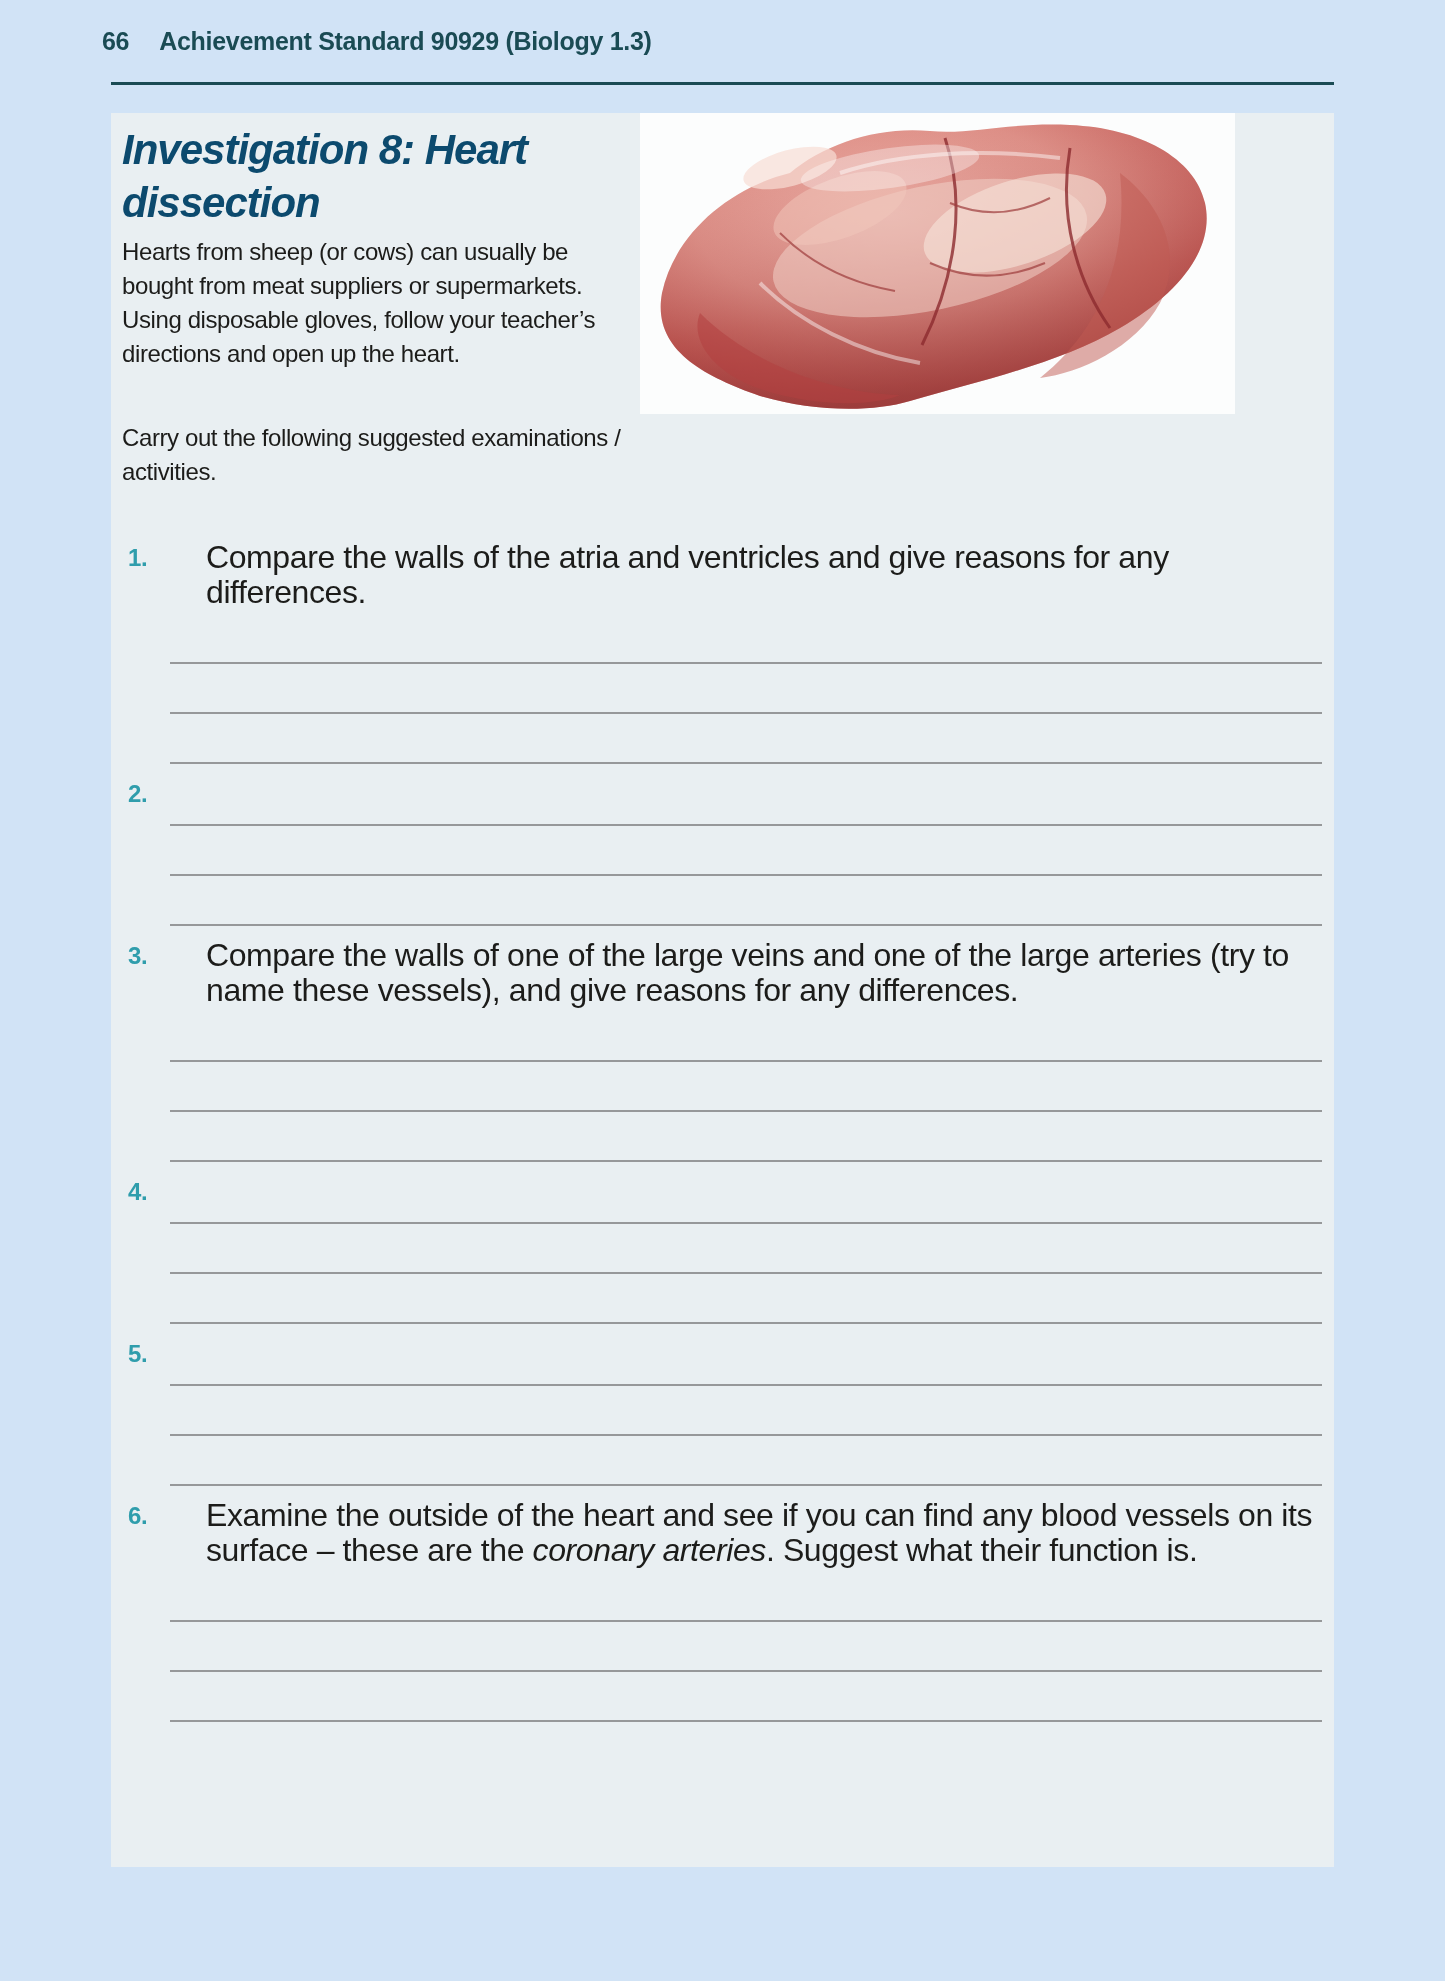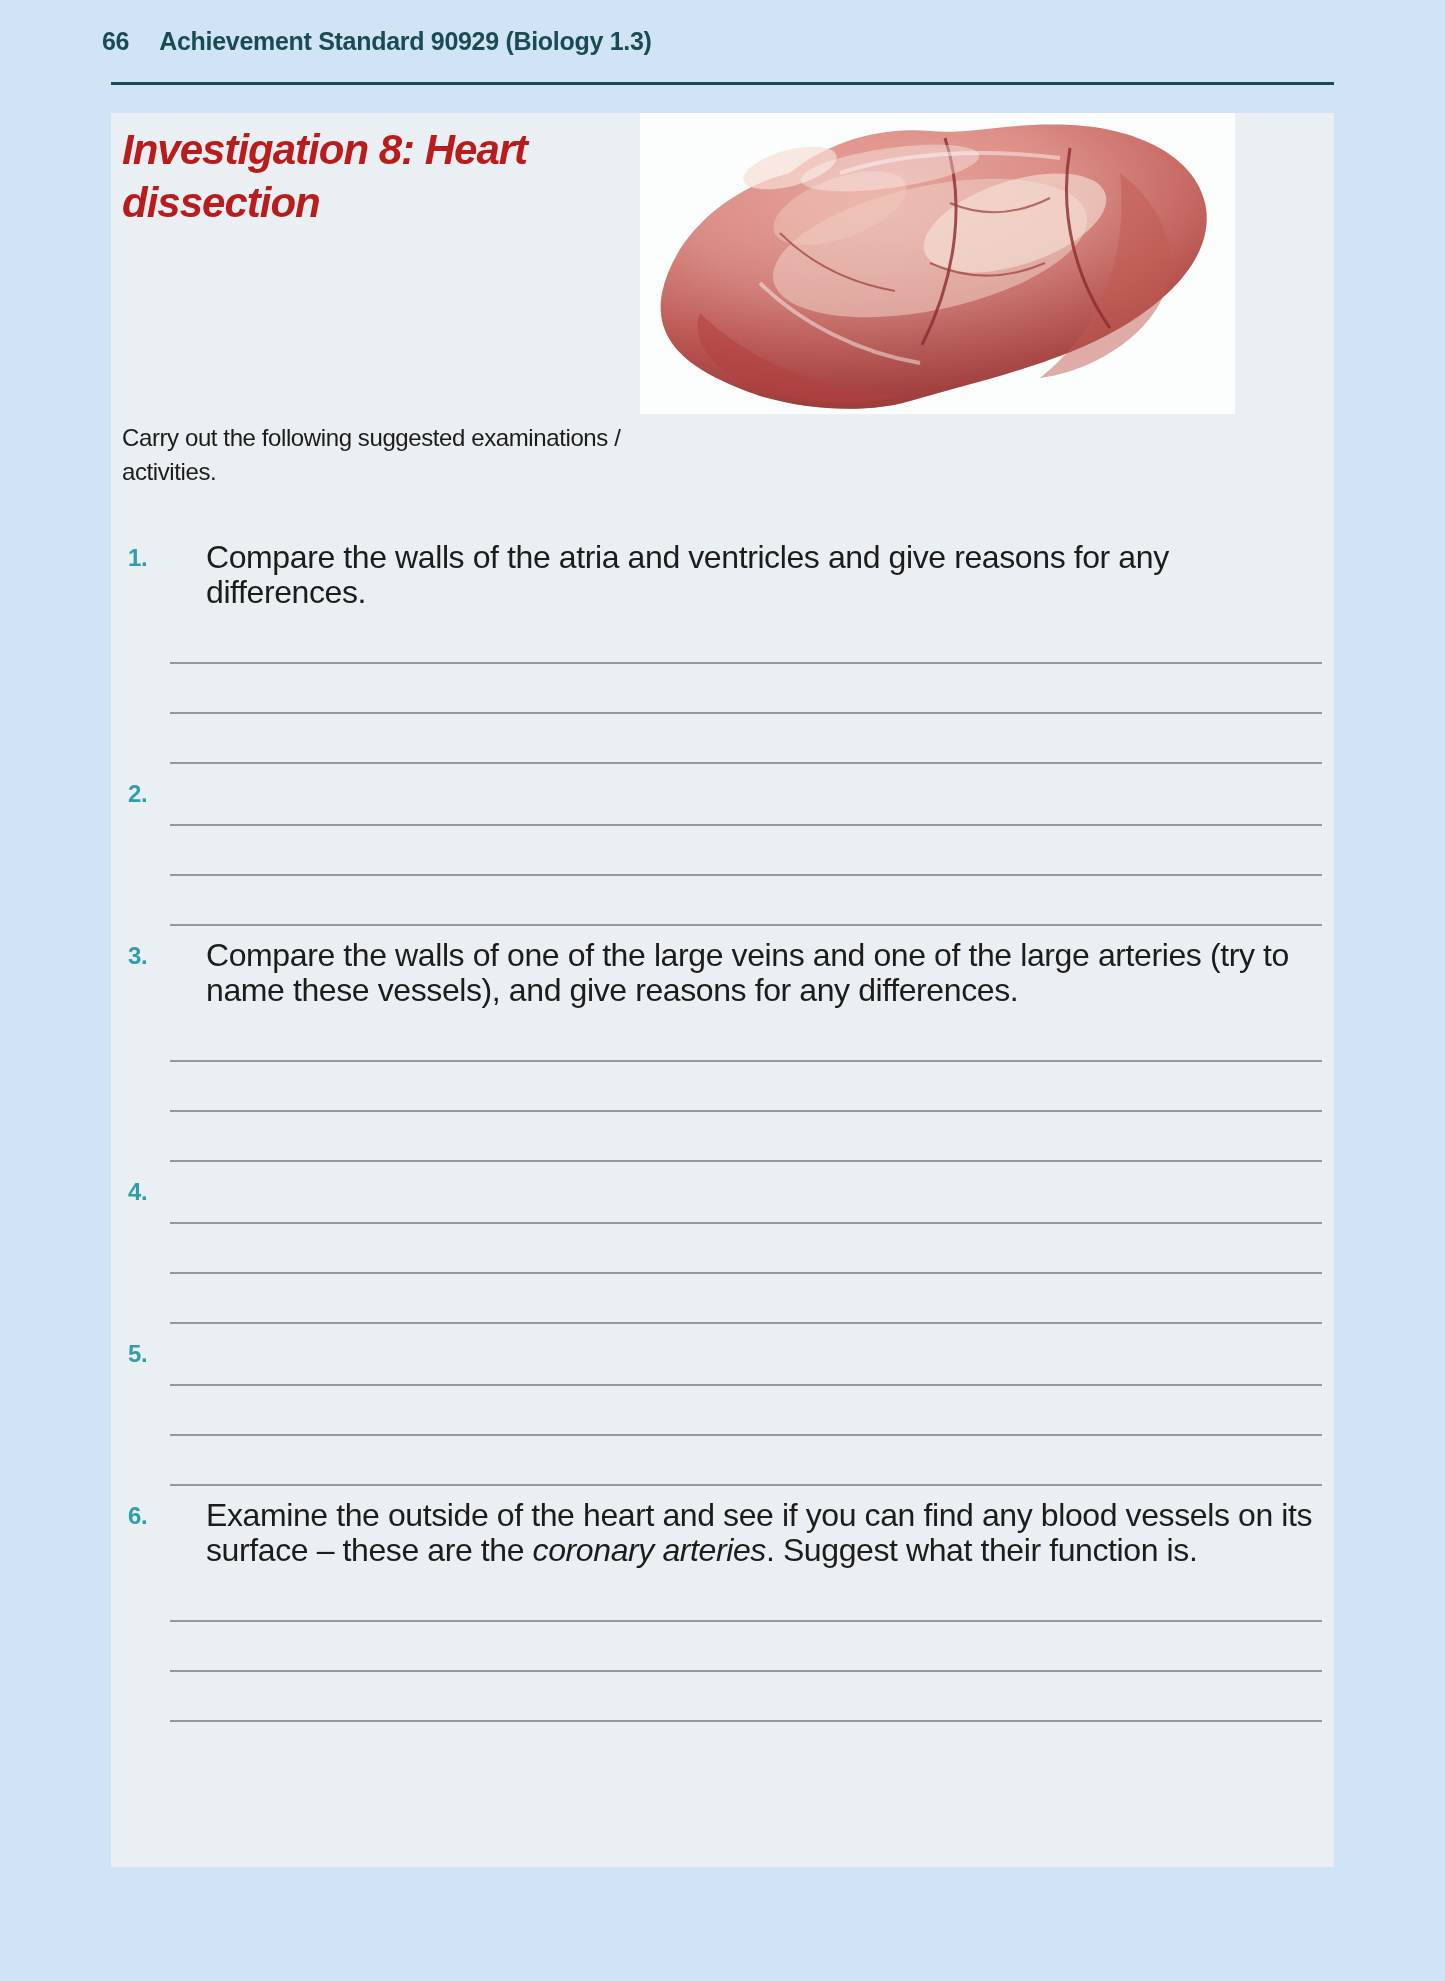--- a/index.html
+++ b/index.html
@@ -24,21 +24,21 @@
     width:1223px; height:3px; background:#1a4b54;
   }
   .panel {
     position:absolute; left:111px; top:113px;
     width:1223px; height:1754px;
     background:#e9eff2;
   }
   .inv-title {
     position:absolute; left:11px; top:10px; width:480px;
     font-size:42px; line-height:53px; font-weight:bold; font-style:italic;
-    color:#b91c1c; letter-spacing:-1px;
+    color:#0c4a6e; letter-spacing:-1px;
   }
   .intro-p {
     position:absolute; left:11px; width:515px;
     font-size:24px; line-height:34px; letter-spacing:-0.4px;
   }
   .intro-p1 { top:122px; }
   .intro-p2 { top:308px; }
   .heart-box {
     position:absolute; left:529px; top:0;
     width:595px; height:301px;
@@ -70,20 +70,21 @@
   <div class="page-header">
     <span>66</span>
     <span>Achievement Standard 90929 (Biology 1.3)</span>
   </div>
   <div class="header-rule"></div>
 
   <div class="panel">
 
     <h1 class="inv-title">Investigation 8: Heart dissection</h1>
 
+    <p class="intro-p intro-p1">Hearts from sheep (or cows) can usually be bought from meat suppliers or supermarkets. Using disposable gloves, follow your teacher’s directions and open up the heart.</p>
     <p class="intro-p intro-p2">Carry out the following suggested examinations / activities.</p>
 
     <div class="heart-box">
       <svg width="595" height="301" viewBox="0 0 595 301" role="img">
         <defs>
           <radialGradient id="heartBase" cx="42%" cy="32%" r="80%">
             <stop offset="0%" stop-color="#eba9a0"></stop>
             <stop offset="45%" stop-color="#dd8b82"></stop>
             <stop offset="75%" stop-color="#c75f59"></stop>
             <stop offset="100%" stop-color="#a93f3e"></stop>

